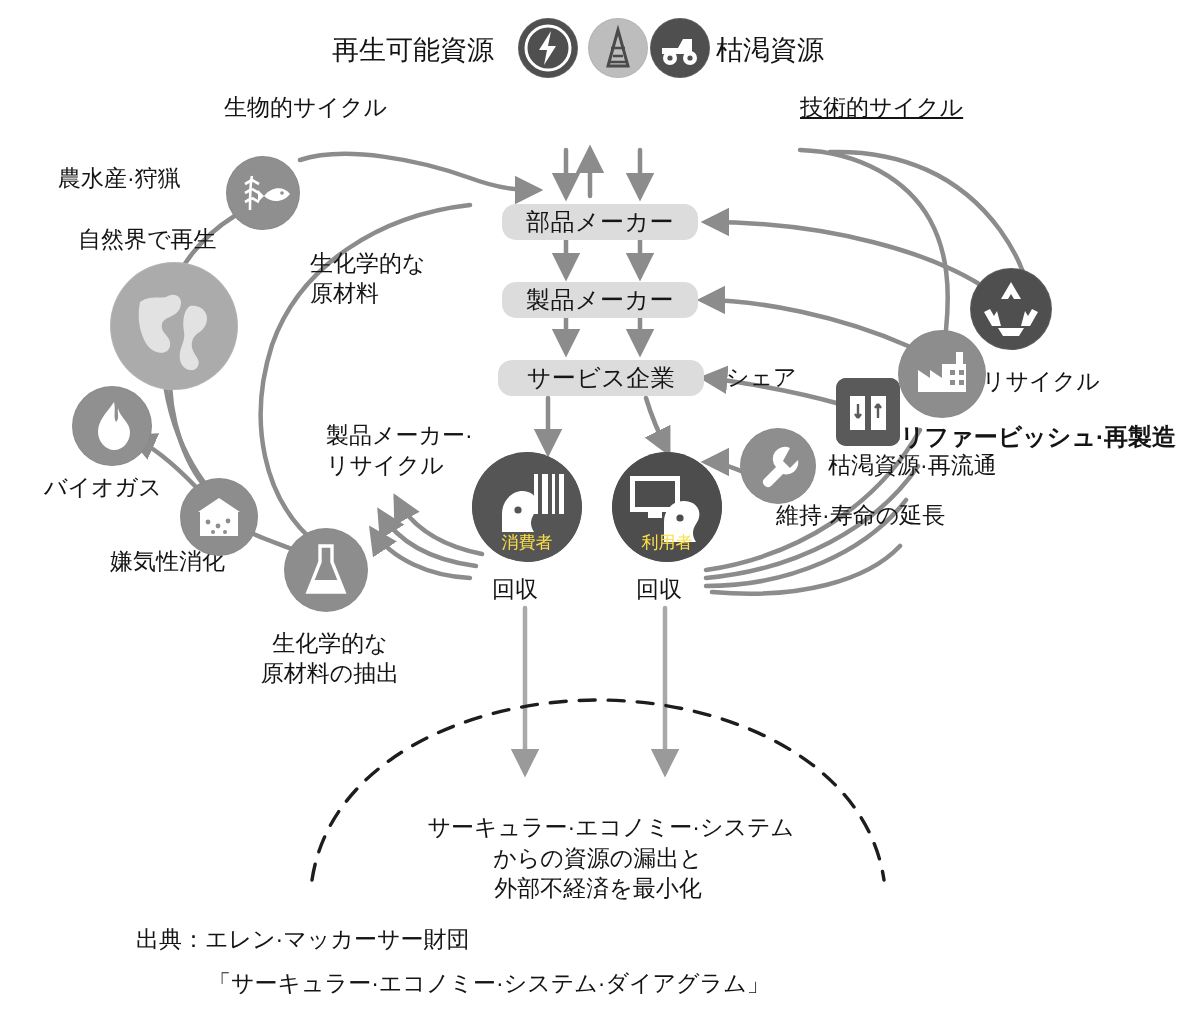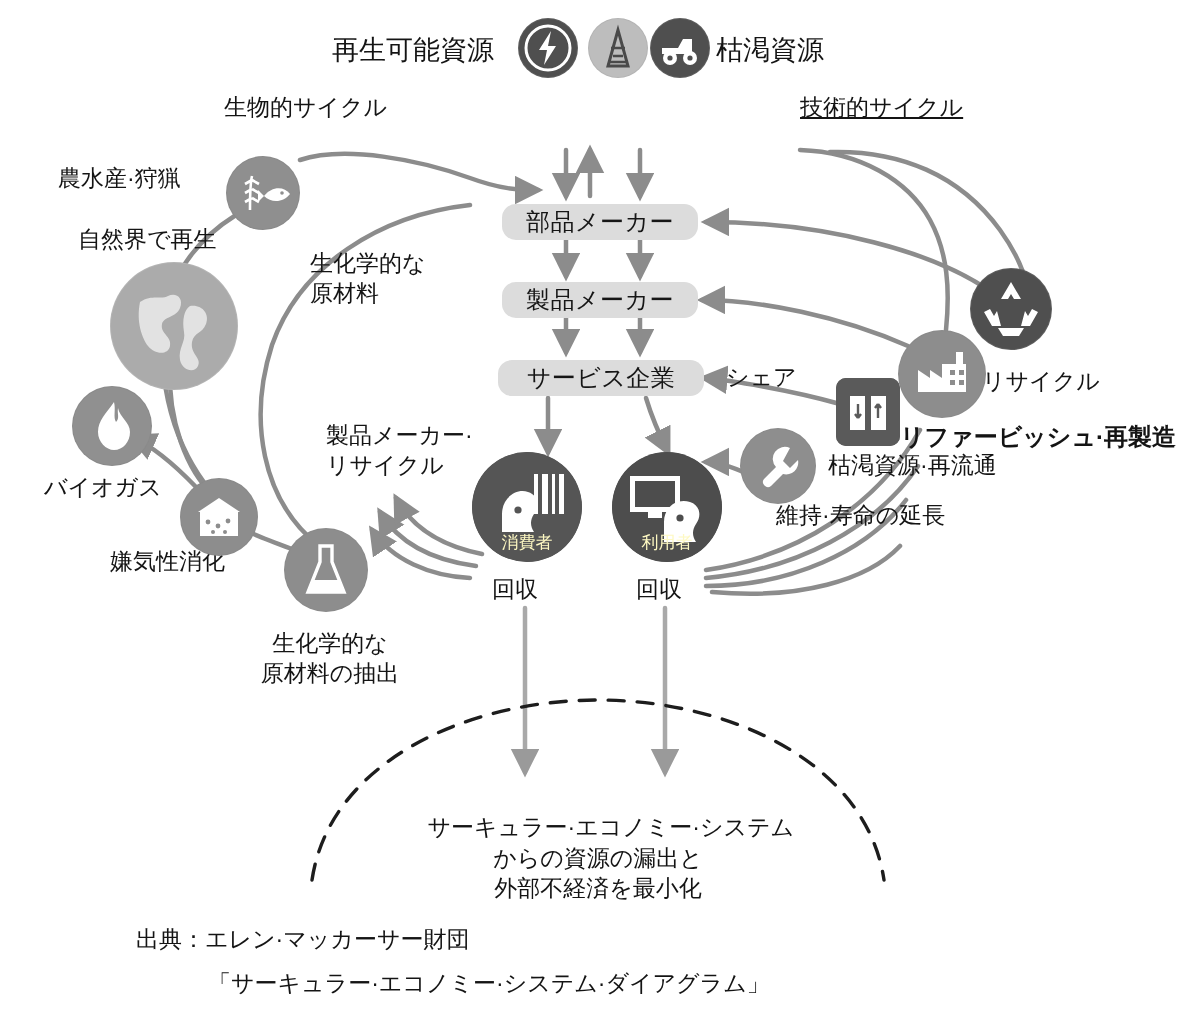--- a/index.html
+++ b/index.html
@@ -66,21 +66,21 @@
 
   .circ svg { display: block; }
 
   .badge-cap {
     position: absolute;
     left: 0;
     right: 0;
     bottom: 8px;
     text-align: center;
     font-size: 17px;
-    color: #fef9c3;
+    color: #fde047;
   }
   .sq {
     position: absolute;
     background: #5e5e5e;
     display: flex;
     align-items: center;
     justify-content: center;
     color: #fff;
   }
 </style>

